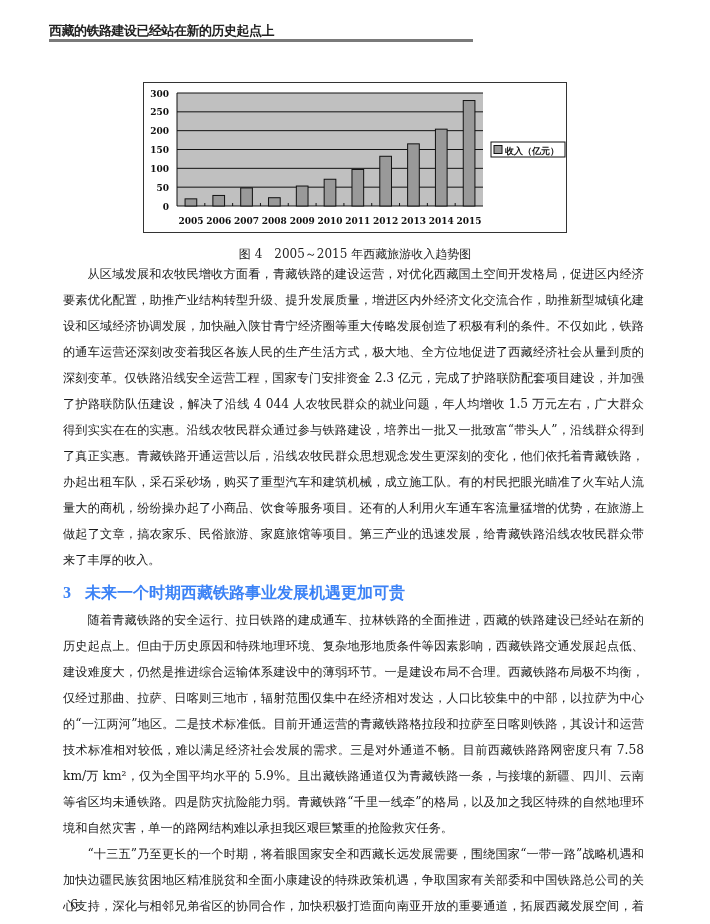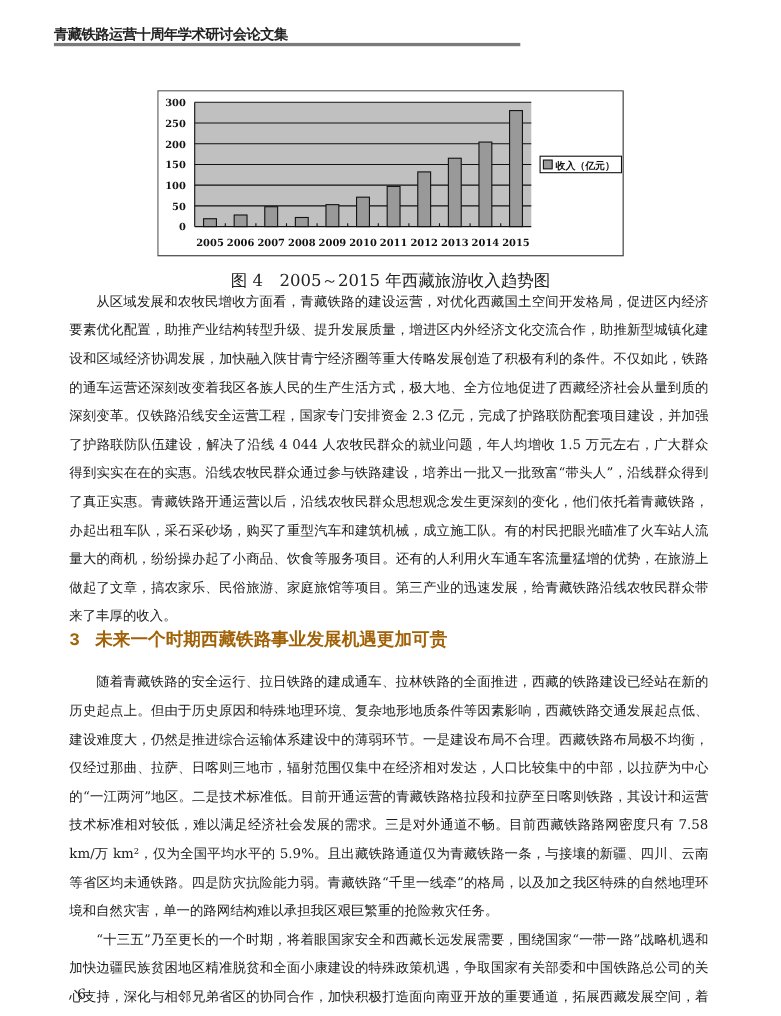--- a/index.html
+++ b/index.html
@@ -4,32 +4,32 @@
 <style>
   html, body { margin:0; padding:0; background:#ffffff; }
   body { width:710px; height:924px; position:relative; overflow:hidden;
          font-family:"DejaVu Serif","Liberation Serif",serif; color:#1a1a1a; }
   .running-head { position:absolute; left:49px; top:22px; font-family:"DejaVu Sans","Liberation Sans",sans-serif;
                   font-size:13px; font-weight:bold; color:#222; letter-spacing:-0.5px; }
   .head-rule { position:absolute; left:49px; top:39px; width:424px; height:3px; background:#7a7a7a; }
   #head-rule { width:424px; }
   .chart-frame { position:absolute; left:106px; top:62px; width:310px; height:0; }
   #chart-svg { position:absolute; left:0; top:0; }
-  .caption { position:absolute; left:0; width:710px; top:246px; text-align:center; font-size:15px; color:#222; }
+  .caption { position:absolute; left:0; width:710px; top:246px; text-align:center; font-size:12px; color:#222; }
   .body-text { position:absolute; left:63px; width:581px; font-size:12.2px; line-height:26px; text-align:justify; }
   .body-text p { margin:0; text-indent:2em; }
-  .section-heading { position:absolute; left:63px; top:571px; font-family:Liberation Mono, monospace;
-                     font-size:16px; font-weight:bold; color:#a16207; }
+  .section-heading { position:absolute; left:63px; top:583px; font-family:Liberation Serif, serif;
+                     font-size:16px; font-weight:bold; color:#3b82f6; }
   .section-heading .num { margin-right:14px; }
   .page-number { position:absolute; left:70px; top:897px; font-size:13px; }
 </style>
 </head>
 <body>
 
-<div class="running-head">青藏铁路运营十周年学术研讨会论文集</div>
+<div class="running-head">西藏的铁路建设已经站在新的历史起点上</div>
 <div class="head-rule" id="head-rule" style="width:424px;"></div>
 
 <div class="chart-frame" style="left: 143px; top: 82px;">
   <svg id="chart-svg" width="430" height="170" xmlns="http://www.w3.org/2000/svg">
       <rect x="0.5" y="0.5" width="423" height="150" fill="#ffffff" stroke="#333" stroke-width="1"></rect>
       <rect x="34" y="11" width="306" height="113" fill="#c0c0c0" stroke="none"></rect>
       <text x="26" y="127.5" text-anchor="end" font-size="9" font-weight="bold" font-family="DejaVu Serif, serif" fill="#111">0</text>
       <line x1="34" x2="340" y1="105.16666666666667" y2="105.16666666666667" stroke="#111111" stroke-width="1"></line>
       <text x="26" y="108.66666666666667" text-anchor="end" font-size="9" font-weight="bold" font-family="DejaVu Serif, serif" fill="#111">50</text>
       <line x1="34" x2="340" y1="86.33333333333334" y2="86.33333333333334" stroke="#111111" stroke-width="1"></line>

